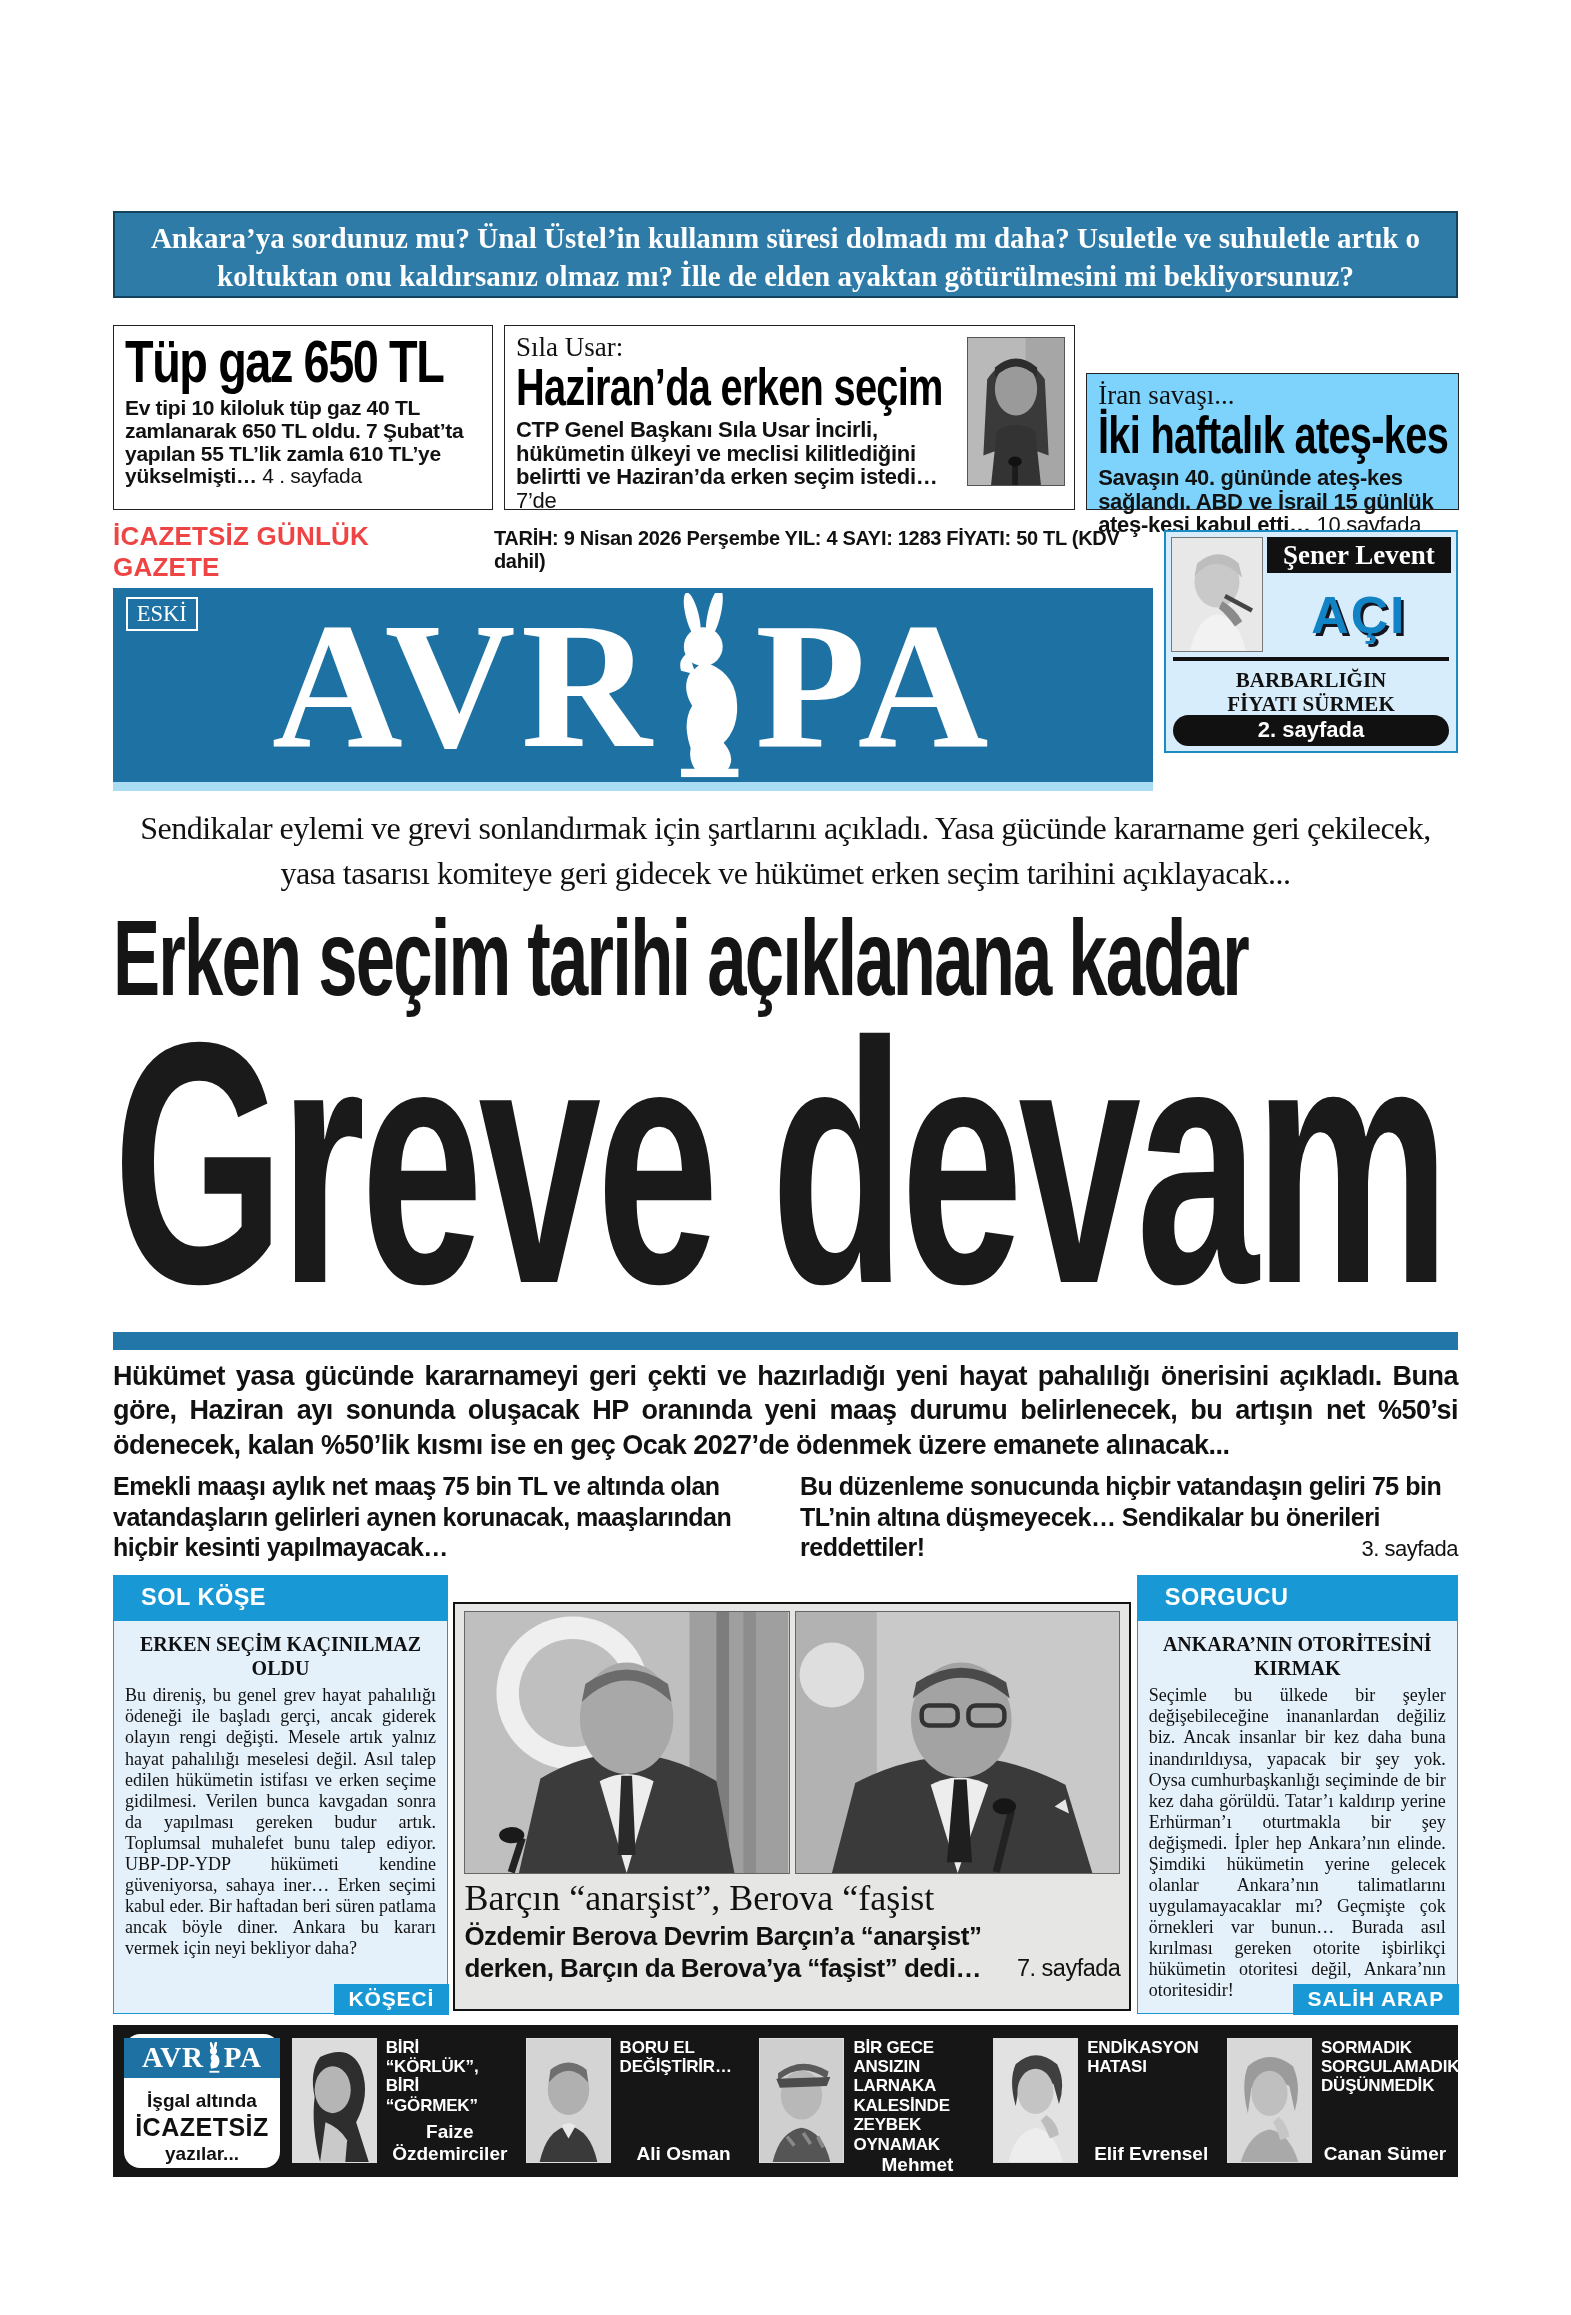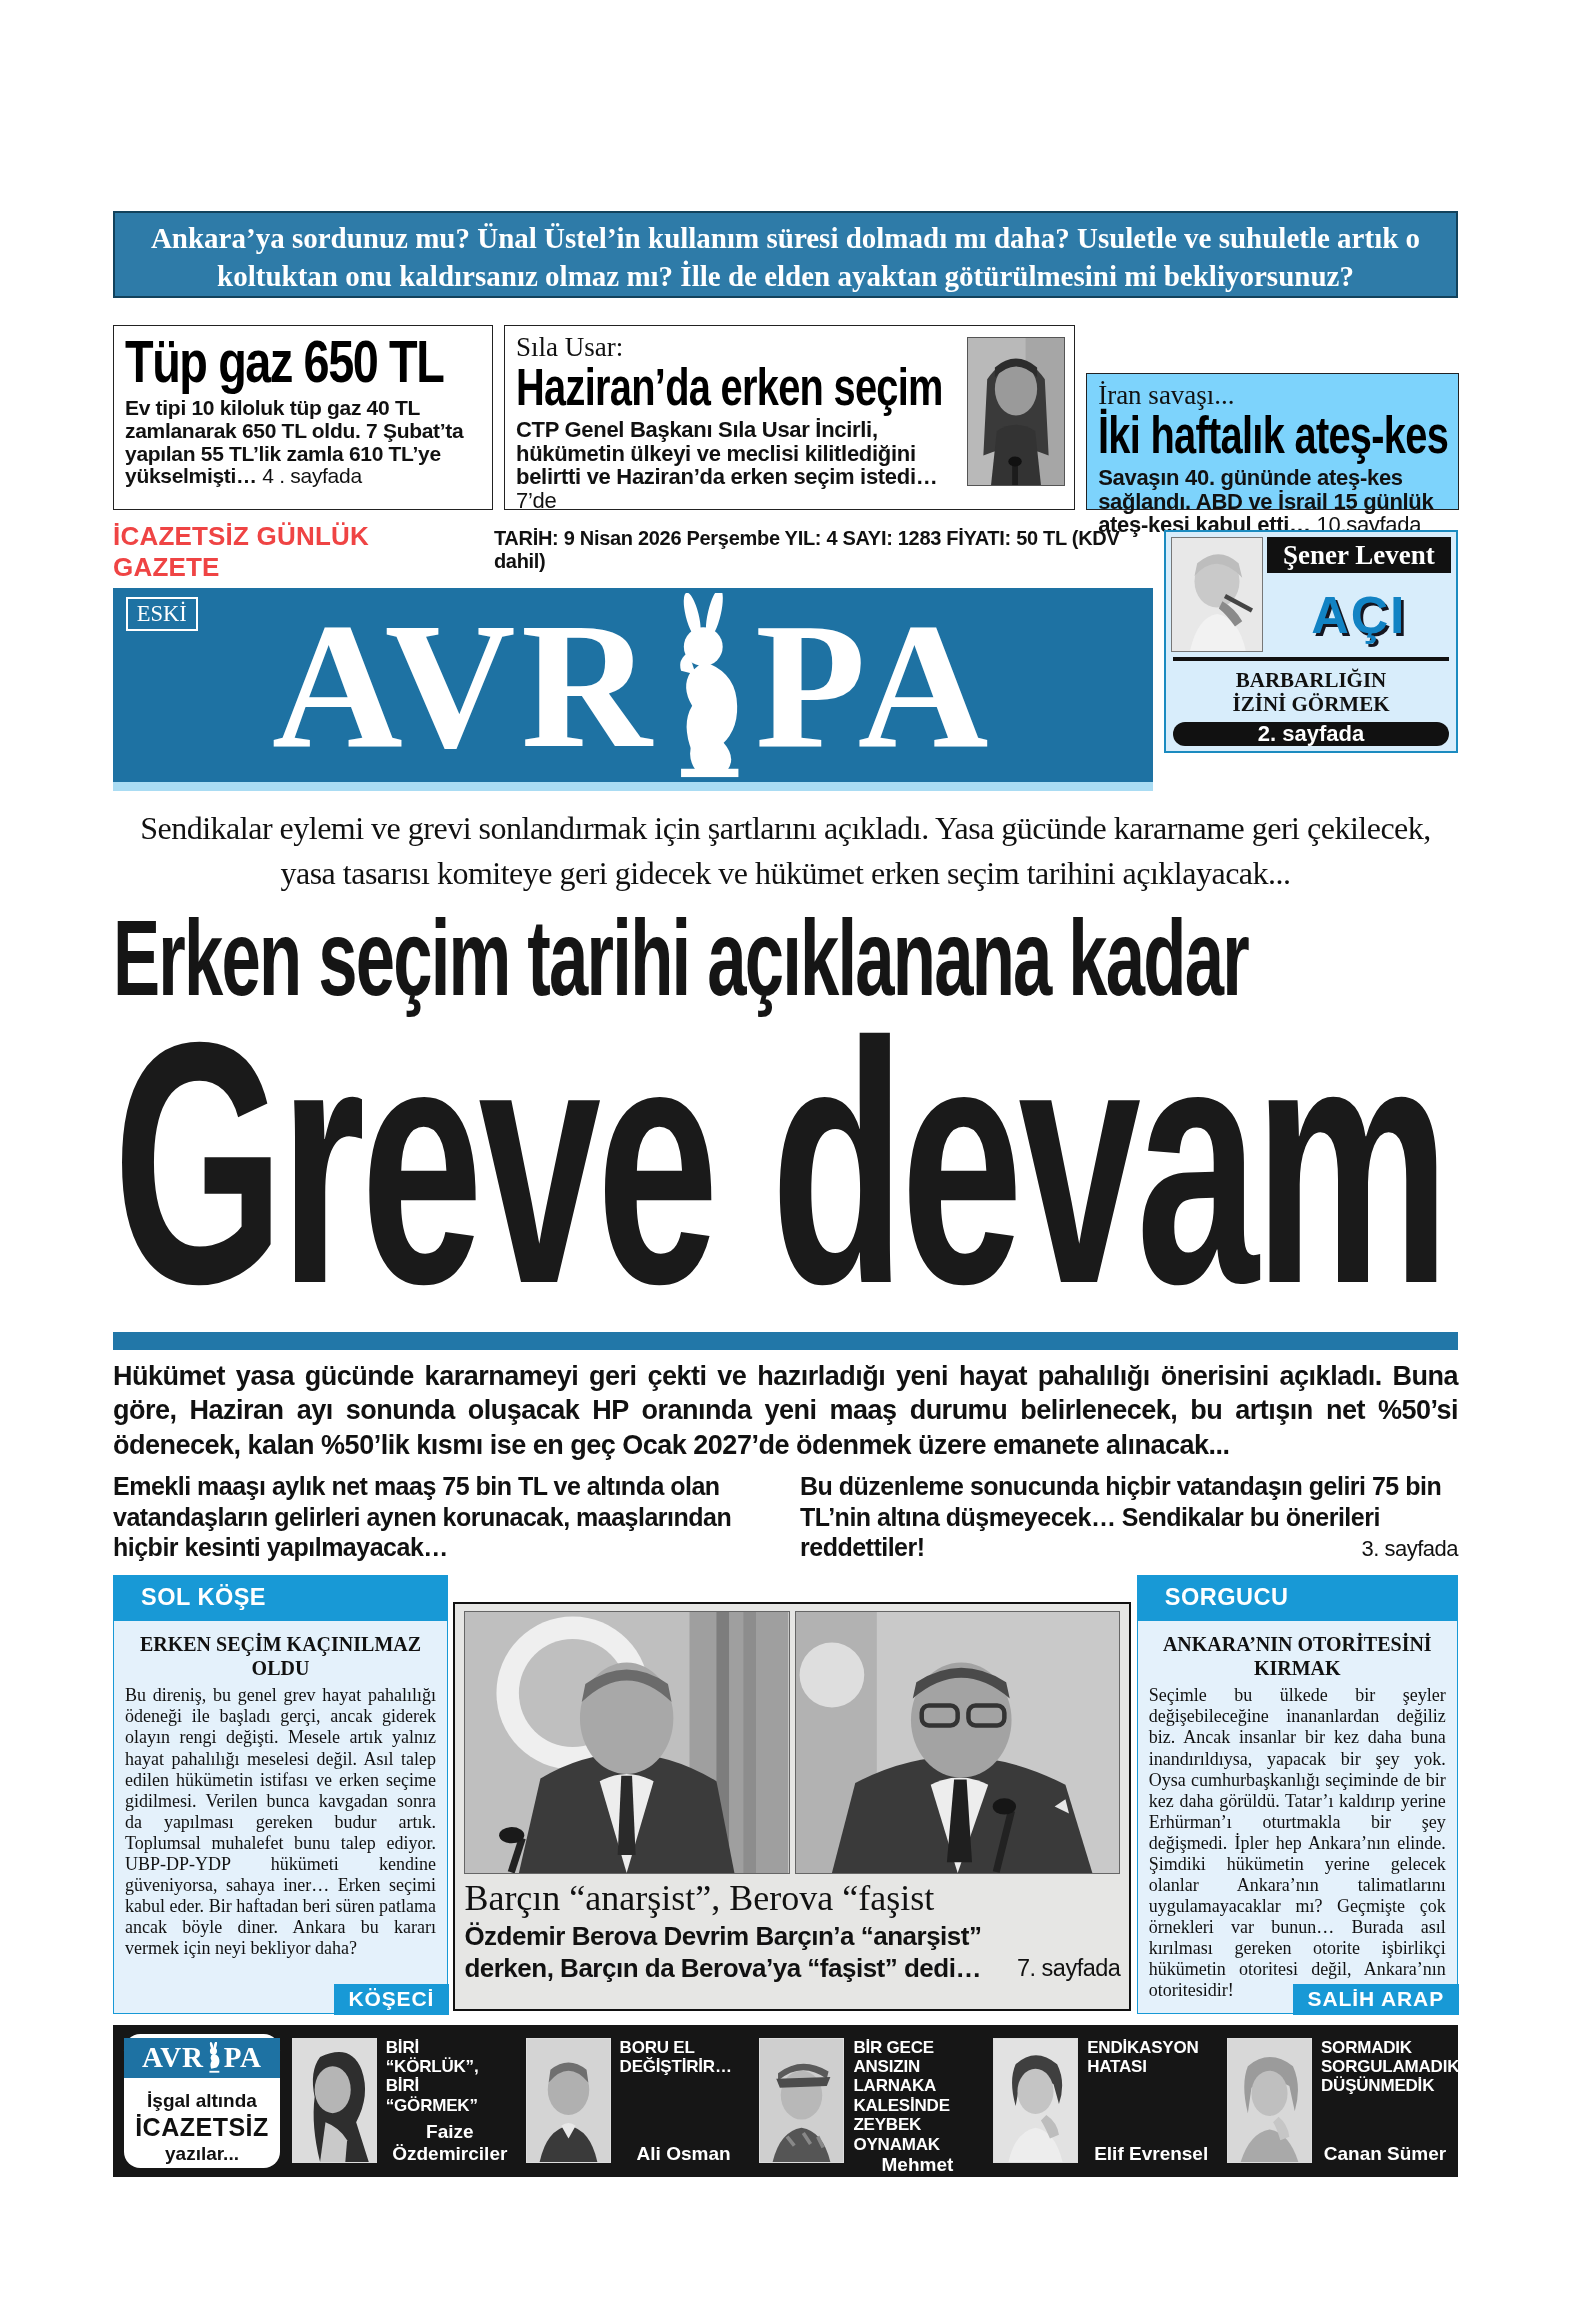--- a/index.html
+++ b/index.html
@@ -46,21 +46,21 @@
            background:#d8edfb;position:relative;box-sizing:border-box;}
   .aci-photo{position:absolute;top:5.4px;left:5.4px;width:90px;height:113px;border:0.9px solid #777;}
   .aci-name{position:absolute;top:5.4px;left:101px;right:5.4px;height:36px;background:#111;color:#fff;
             font-family:"Liberation Serif",serif;font-weight:bold;font-size:27px;
             display:flex;align-items:center;justify-content:center;}
   .aci-word{position:absolute;top:45px;left:101px;right:5.4px;height:76px;display:flex;align-items:center;justify-content:center;
             color:#1283c4;font-weight:bold;font-size:52px;letter-spacing:1.8px;text-shadow:2.7px 2.7px 0 #15151f;}
   .aci-rule{position:absolute;top:125px;left:7.2px;right:7.2px;height:3.6px;background:#111;}
   .aci-title{position:absolute;top:136px;left:0;width:100%;text-align:center;
              font-family:"Liberation Serif",serif;font-weight:bold;font-size:21px;line-height:1.15;color:#111;}
-  .aci-page{position:absolute;bottom:5.4px;left:7.2px;right:7.2px;height:24px;background:#111;border-radius:15.4px;
+  .aci-page{position:absolute;bottom:5.4px;left:7.2px;right:7.2px;height:31px;background:#111;border-radius:15.4px;
             color:#fff;font-weight:bold;font-size:22px;display:flex;align-items:center;justify-content:center;}
 
   
   .deck{margin-top:14.5px;font-family:"Liberation Serif",serif;font-size:32px;line-height:1.42;
         text-align:center;color:#111;letter-spacing:-0.5px;}
   .kicker-head{margin-top:11px;height:101px;overflow:visible;}
   .kicker-head span{display:inline-block;font-weight:bold;font-size:107px;line-height:0.95;color:#151515;
         letter-spacing:-2.7px;white-space:nowrap;transform:scale(0.66,1.0);transform-origin:left top;}
   .main-head{height:318px;overflow:visible;}
   .main-head span{display:inline-block;font-weight:bold;font-size:344px;line-height:0.90;color:#1a1a1a;
@@ -186,21 +186,21 @@
           <path d="M25,42 Q50,14 78,44 L74,28 Q52,8 28,28 Z" fill="#bdbdbd"></path>
           <path d="M20,125 Q28,88 50,84 Q74,88 82,125 Z" fill="#f2f2f2"></path>
           <path d="M56,70 Q70,78 78,92 L70,98 Q60,84 52,78 Z" fill="#8a8a8a"></path>
           <rect x="60" y="62" width="34" height="5" transform="rotate(28 60 62)" fill="#444"></rect>
         </svg>
         <div class="aci-name">Şener Levent</div>
         <div class="aci-word">AÇI</div>
         <div class="aci-rule"></div>
         <div class="aci-title">
           <div>BARBARLIĞIN</div>
-          <div>İZİNİ GÖRMEK</div>
+          <div>FİYATI SÜRMEK</div>
         </div>
         <div class="aci-page">2. sayfada</div>
       </div>
     </div>
 
     <div class="deck">Sendikalar eylemi ve grevi sonlandırmak için şartlarını açıkladı. Yasa gücünde kararname geri çekilecek, yasa tasarısı komiteye geri gidecek ve hükümet erken seçim tarihini açıklayacak...</div>
     <div class="kicker-head">
       <span>Erken seçim tarihi açıklanana kadar</span>
     </div>
     <div class="main-head">

